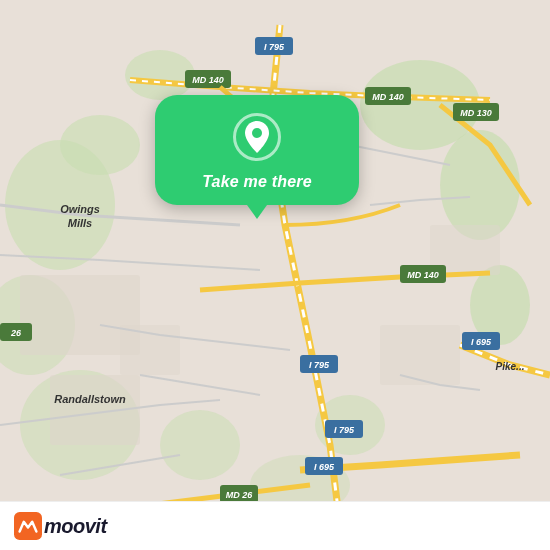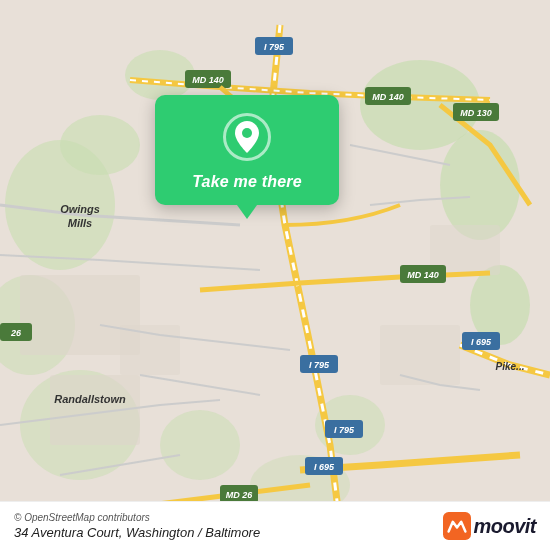--- a/index.html
+++ b/index.html
@@ -36,23 +36,23 @@
       left: 0;
       width: 100%;
       height: 100%;
     }
 
     
     #popup-card {
       position: absolute;
       top: 95px;
       left: 155px;
-      width: 184px;
+      width: 204px;
       background: #2ecc71;
-      border-radius: 10px;
+      border-radius: 22px;
       display: flex;
       flex-direction: column;
       align-items: center;
       padding: 18px 12px 14px;
       box-shadow: 0 4px 16px rgba(0,0,0,0.25);
       cursor: pointer;
     }
 
     #popup-card::after {
       content: '';
@@ -236,24 +236,20 @@
 
       <svg width="26" height="32" viewBox="0 0 26 32">
         <path d="M13 0C6.4 0 1 5.4 1 12c0 8.5 12 20 12 20S25 20.5 25 12C25 5.4 19.6 0 13 0z" fill="white"></path>
         <circle cx="13" cy="12" r="5" fill="#2ecc71"></circle>
       </svg>
     </div>
     <span id="popup-label">Take me there</span>
   </div>
 
   <div id="bottom-bar">
-    <div id="bottom-left">
-      <span id="osm-credit">© OpenStreetMap contributors</span>
-      <span id="address-text">34 Aventura Court, Washington / Baltimore</span>
-    </div>
     <div id="moovit-logo">
 
       <svg id="moovit-icon" viewBox="0 0 40 40" width="32" height="32">
         <rect width="40" height="40" rx="8" fill="#f26522"></rect>
         <path d="M8 28 L14 14 L20 22 L26 14 L32 28" stroke="white" stroke-width="3.5" fill="none" stroke-linejoin="round" stroke-linecap="round"></path>
       </svg>
       <span id="moovit-wordmark">moovit</span>
     </div>
   </div>
 </div>

